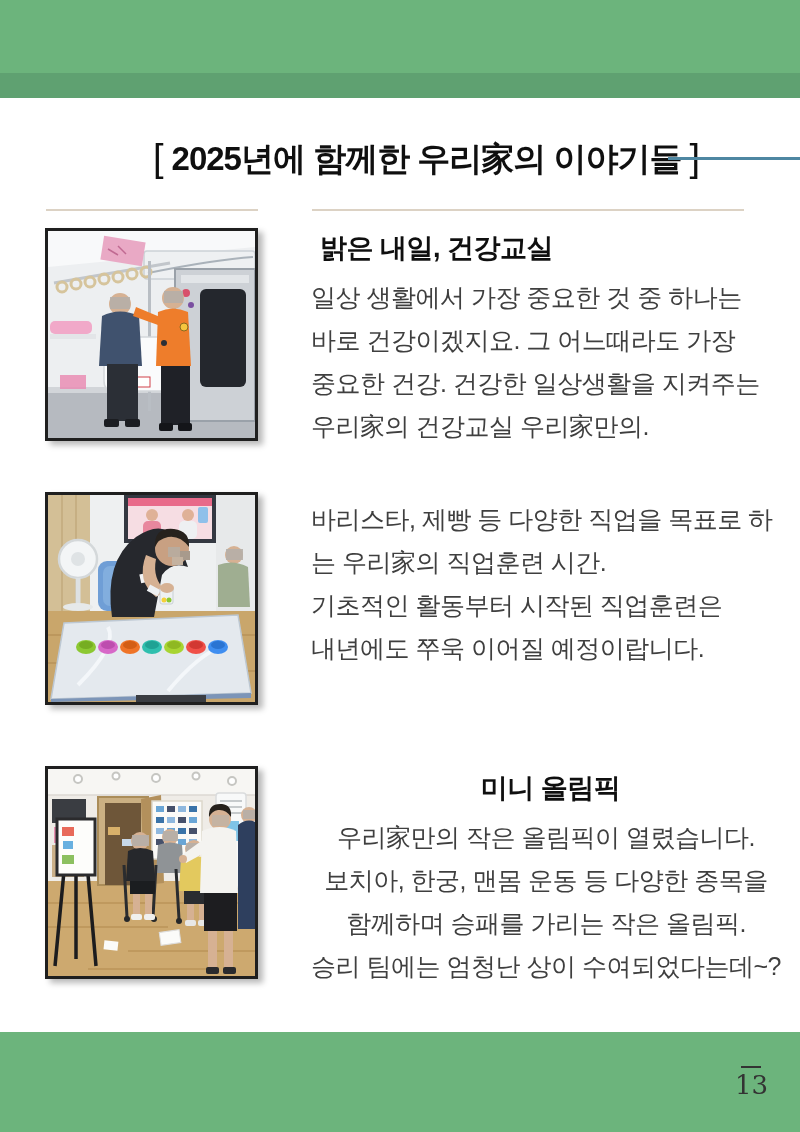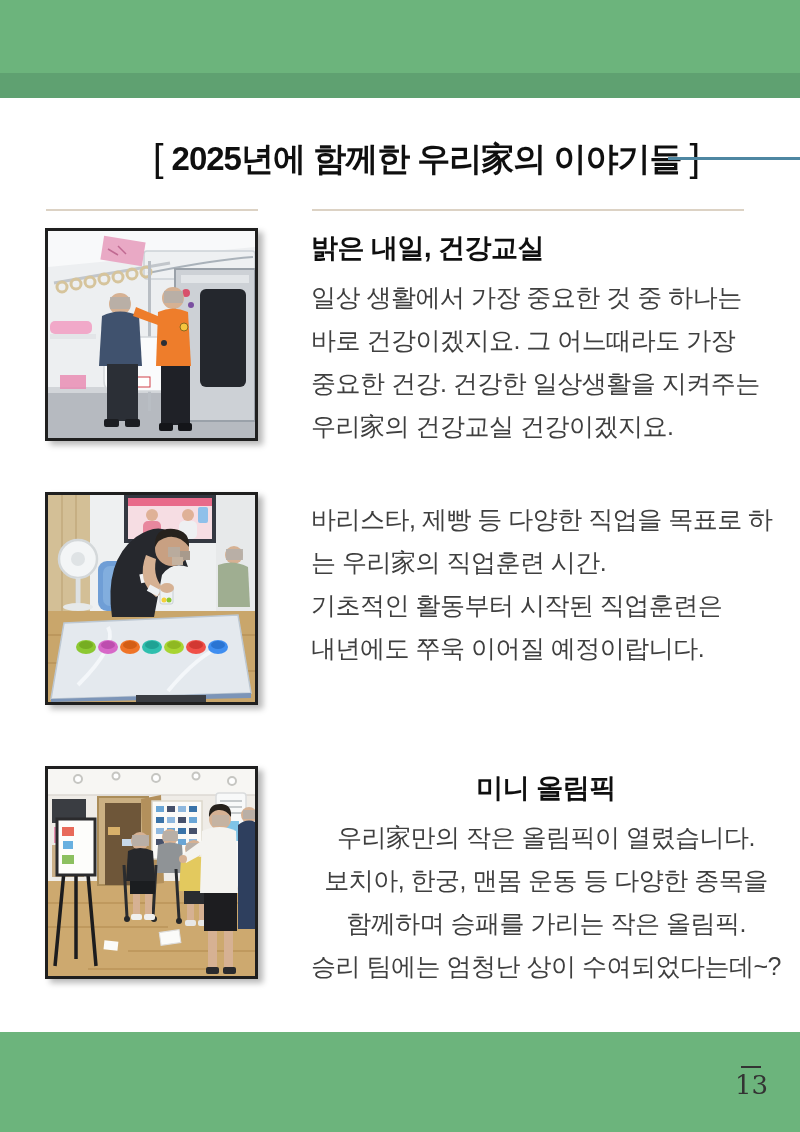--- a/index.html
+++ b/index.html
@@ -39,21 +39,21 @@
   .photo-1{top:228px;}
   .photo-2{top:492px;}
   .photo-3{top:766px;}
 
   
   .sec{position:absolute;left:311px;width:470px;}
   .sec-1{top:230px;}
   .sec-2{top:498px;}
   .sec-3{top:770px;text-align:center;}
   .sec h2{
-    margin:0 0 10px 0;font-size:27px;font-weight:800;
+    margin:0 0 10px 9px;font-size:27px;font-weight:800;
     color:var(--heading-text,#0f0f0f);letter-spacing:-0.5px;
   }
   .sec .line{margin:0;font-size:25px;line-height:43px;color:var(--body-text,#3f3f3f);letter-spacing:-0.5px;}
 
   
   .footer-band{position:absolute;top:1032px;left:0;right:0;height:100px;background:var(--band-green,#6cb47c);padding-left:36px;}
   .pagenum{position:absolute;top:34px;right:32px;text-align:center;color:var(--page-number-text,#333333);}
   .pagenum-bar{width:20px;height:2px;background:var(--page-number-text,#333333);margin:0 auto 4px auto;}
   .pagenum-text{font-family:"DejaVu Serif","Liberation Serif",serif;font-size:26px;line-height:1;}
 </style>
@@ -120,21 +120,21 @@
         <rect x="130" y="192" width="14" height="8" rx="2" fill="#141519"></rect>
       </g>
     </svg>
   </figure>
 
   <section class="sec sec-1">
     <h2>밝은 내일, 건강교실</h2>
     <p class="line">일상 생활에서 가장 중요한 것 중 하나는</p>
     <p class="line">바로 건강이겠지요. 그 어느때라도 가장</p>
     <p class="line">중요한 건강. 건강한 일상생활을 지켜주는</p>
-    <p class="line">우리家의 건강교실 건강이겠지요.</p>
+    <p class="line">우리家의 건강교실 우리家만의.</p>
   </section>
 
   <figure class="photo photo-2">
     <svg viewBox="0 0 207 207" aria-hidden="true">
       <rect width="207" height="207" fill="#eef0f1"></rect>
       <rect x="168" y="0" width="39" height="116" fill="#e7e9ea"></rect>
       <rect width="42" height="120" fill="#d3bf96"></rect>
       <path d="M14 0 V118 M28 0 V118" stroke="#c2ab7e" stroke-width="1.5"></path>
       <rect y="116" width="207" height="91" fill="#c9a66b"></rect>
       <path d="M0 140 H207 M0 168 H80 M120 176 H207" stroke="#b8935a" stroke-width="1.5"></path>

